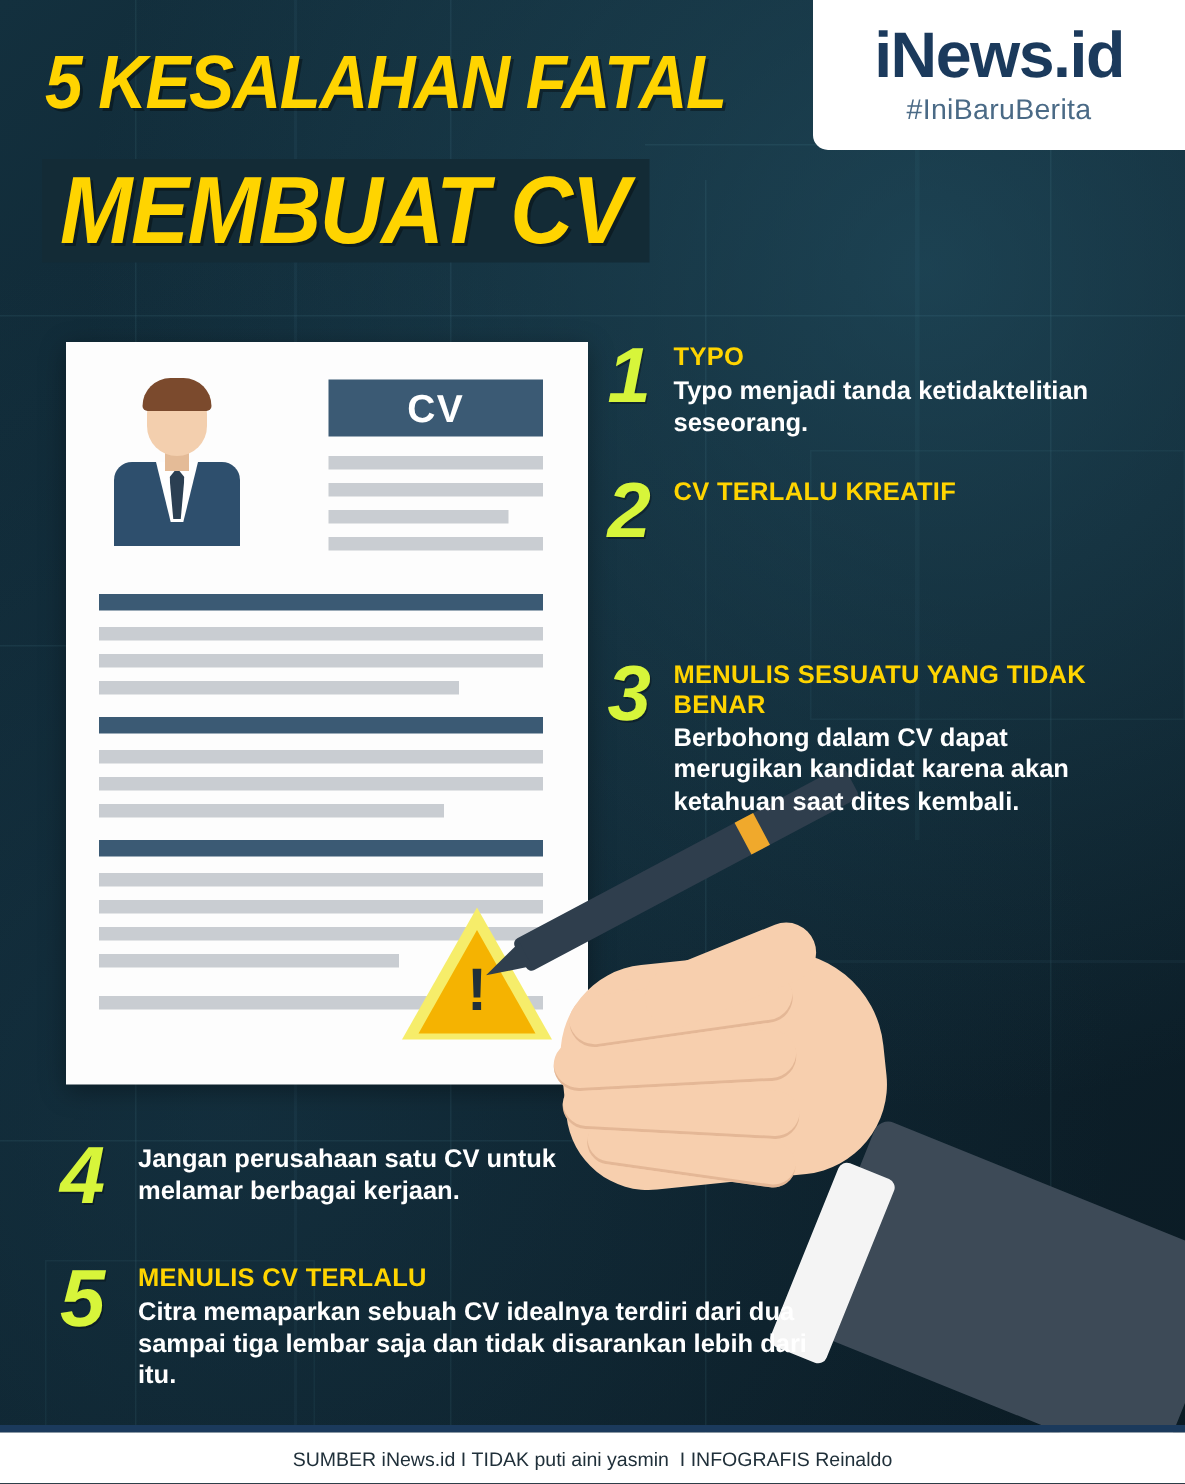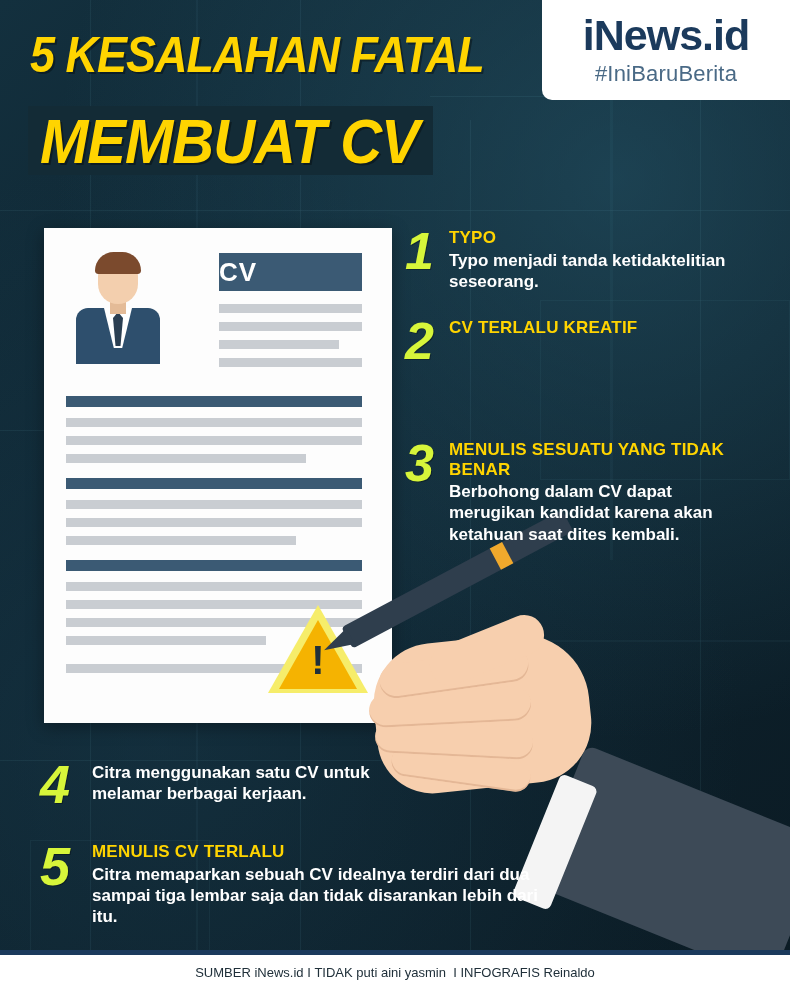--- a/index.html
+++ b/index.html
@@ -48,21 +48,21 @@
     border-bottom-left-radius: 10px;
     display: flex; flex-direction: column;
     align-items: center; justify-content: center;
   }
   .logo-text {
     font-size: 43px; font-weight: bold; letter-spacing: -1px;
     color: #1b3a5c; line-height: 1;
   }
   .logo-tag {
     margin-top: 4px;
-    font-size: 22px; color: #4a6a86; letter-spacing: .2px;
+    font-size: 19px; color: #4a6a86; letter-spacing: .2px;
   }
 
   
   .headline1 {
     position: absolute; left: 30px; top: 26px;
     font-size: 45px; font-weight: bold; font-style: italic;
     color: #ffd400; letter-spacing: -1px;
     text-shadow: 2px 2px 0 rgba(0,0,0,.35);
     transform: scaleY(1.12);
     transform-origin: left top;
@@ -82,21 +82,21 @@
   
   .paper {
     position: absolute; left: 44px; top: 228px;
     width: 348px; height: 495px;
     background: #fdfdfd;
     box-shadow: 0 4px 16px rgba(0,0,0,.35);
   }
   .paper .cvbox {
     position: absolute; left: 175px; top: 25px;
     width: 143px; height: 38px; background: #3b5a74;
-    display: flex; align-items: center; 
+    display: flex; align-items: center; justify-content: center;
   }
   .paper .cvbox span {
     color: #ffffff; font-size: 26px; font-weight: bold; letter-spacing: 1px;
   }
   .bar { position: absolute; background: #c9cdd2; height: 9px; }
   .bar.blue { background: #3b5a74; }
 
   
   .avatar { position: absolute; left: 68px; top: 250px; width: 100px; height: 120px; }
   .av-head {
@@ -322,21 +322,21 @@
     <div class="num">3</div>
     <div class="txt" style="width:300px;">
       <div class="ttl">MENULIS SESUATU YANG TIDAK BENAR</div>
       <div class="body">Berbohong dalam CV dapat merugikan kandidat karena akan ketahuan saat dites kembali.</div>
     </div>
   </div>
 
   <div class="item it4">
     <div class="num">4</div>
     <div class="txt" style="width:340px;">
-      <div class="body">Citra menggunakan satu CV untuk melamar berbagai kerjaan.</div>
+      <div class="body">Jangan perusahaan satu CV untuk melamar berbagai kerjaan.</div>
     </div>
   </div>
 
   <div class="item it5">
     <div class="num">5</div>
     <div class="txt" style="width:460px;">
       <div class="ttl">MENULIS CV TERLALU</div>
       <div class="body">Citra memaparkan sebuah CV idealnya terdiri dari dua sampai tiga lembar saja dan tidak disarankan lebih dari itu.</div>
     </div>
   </div>

